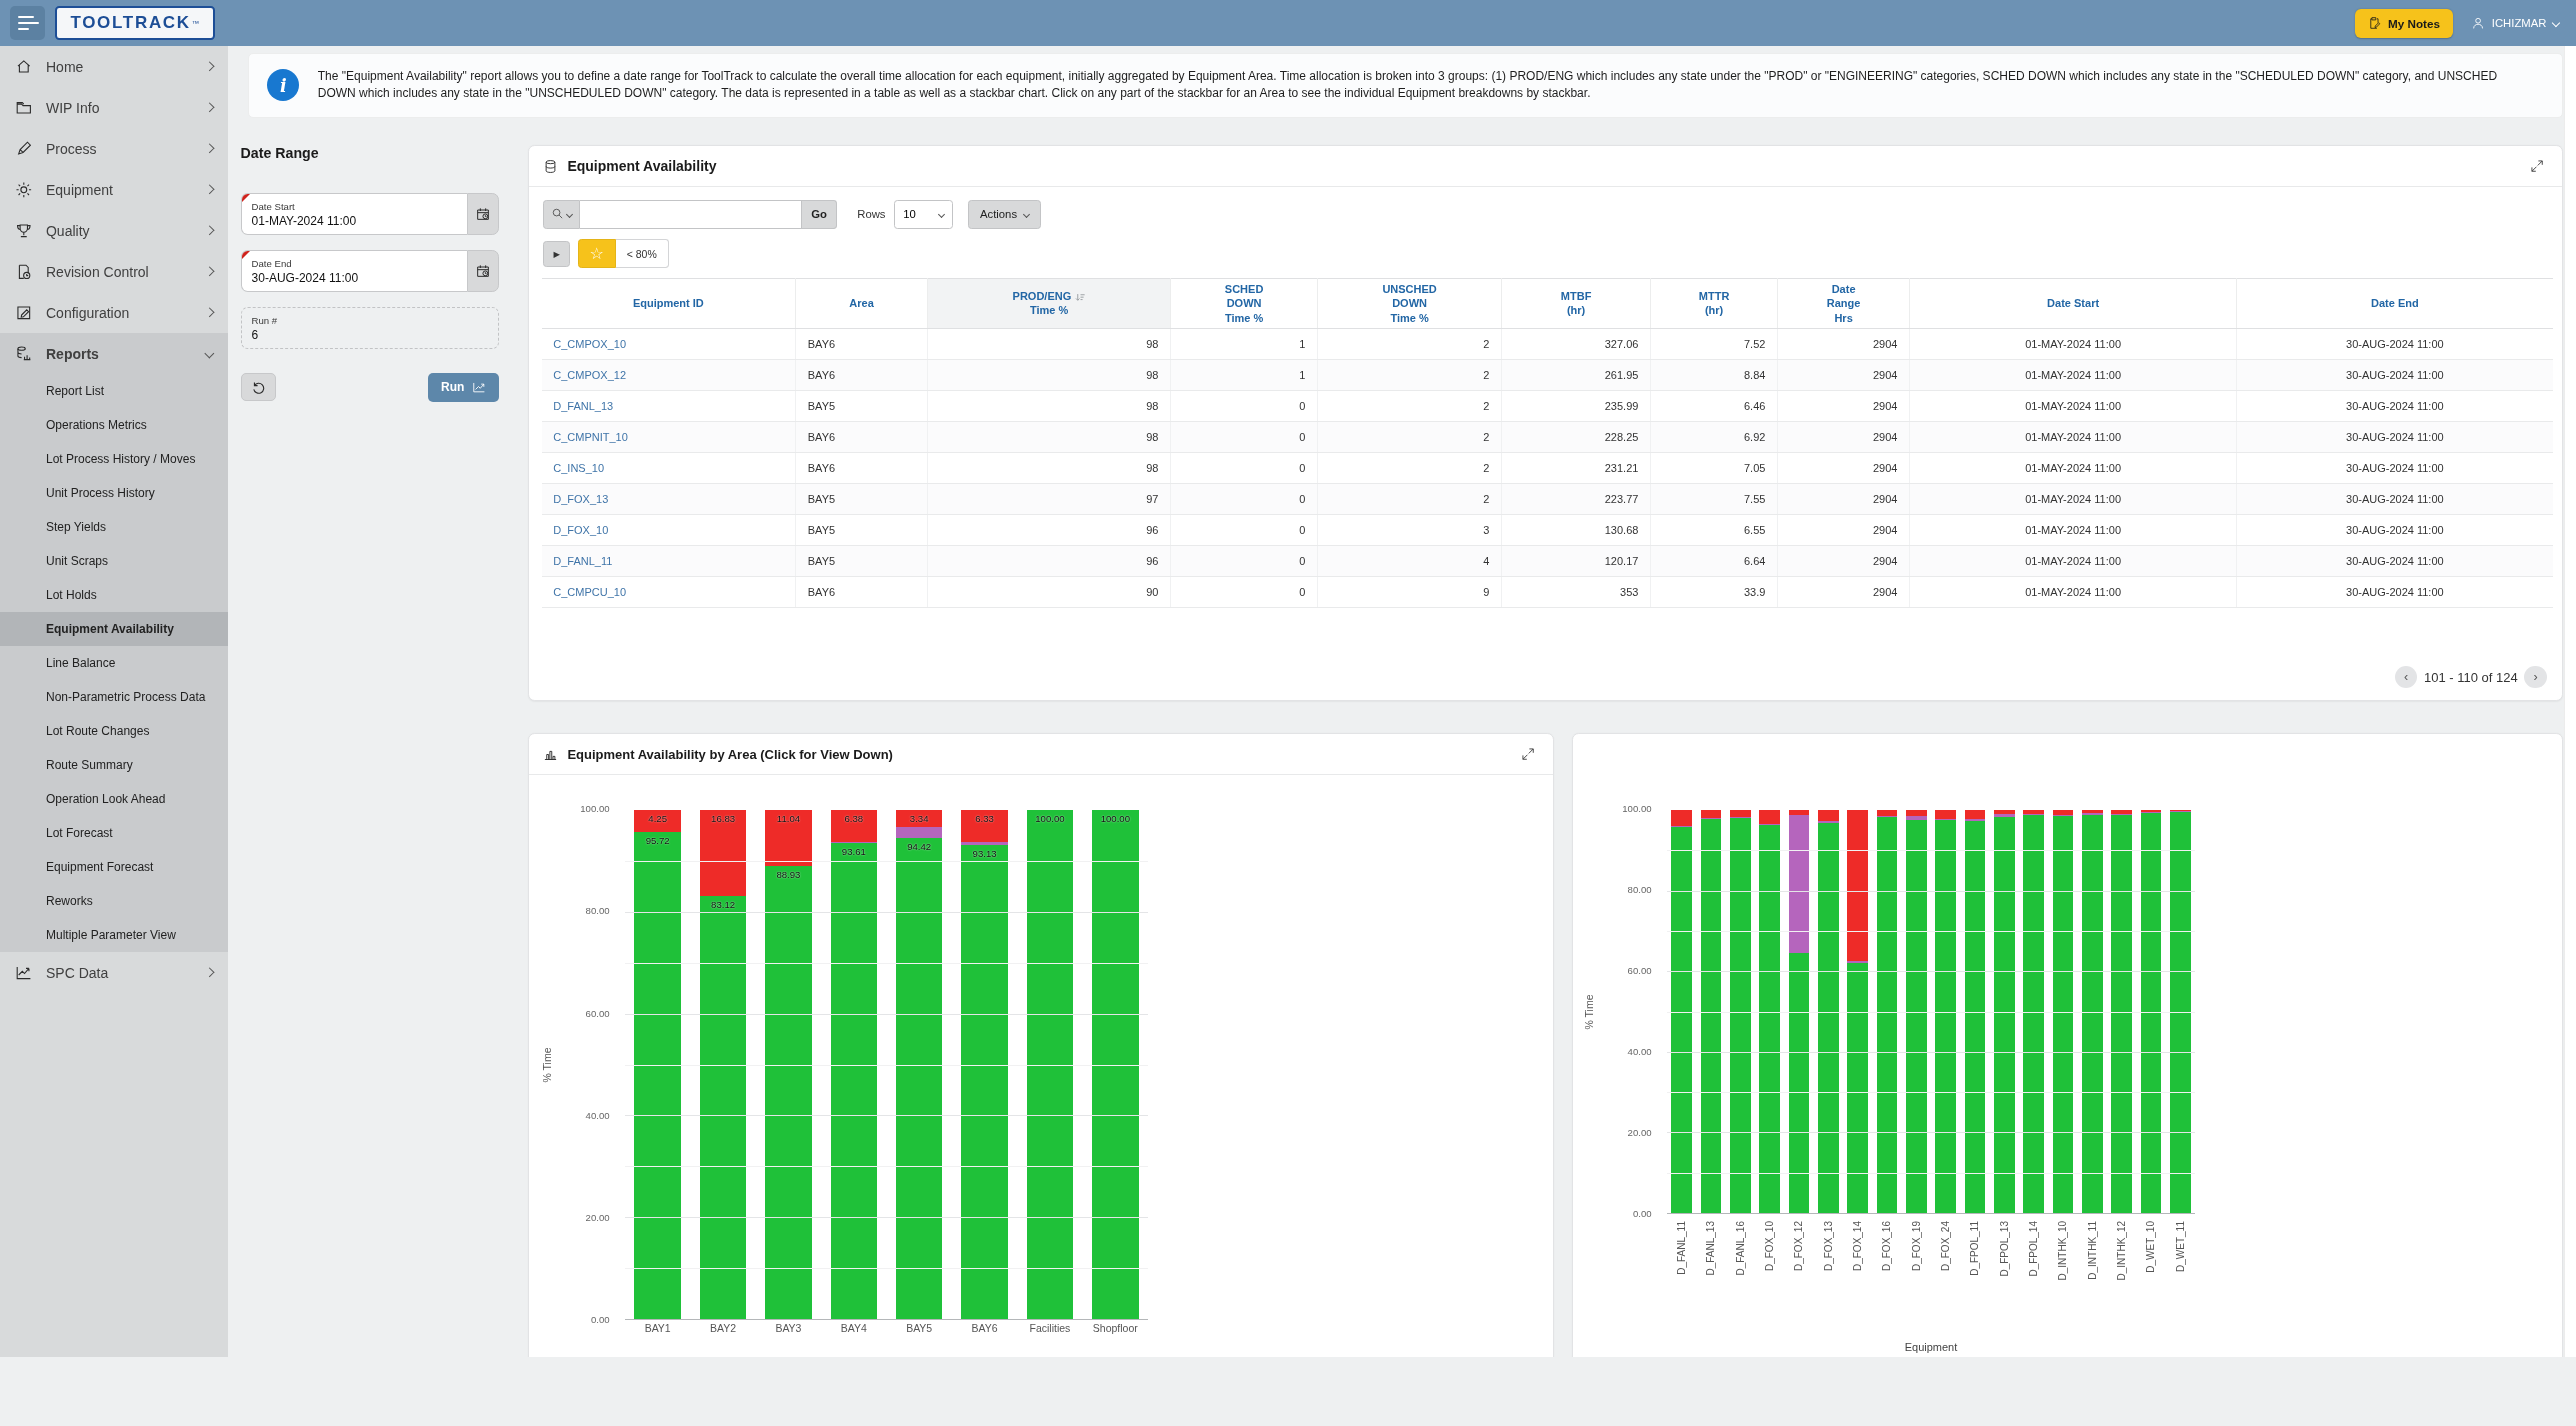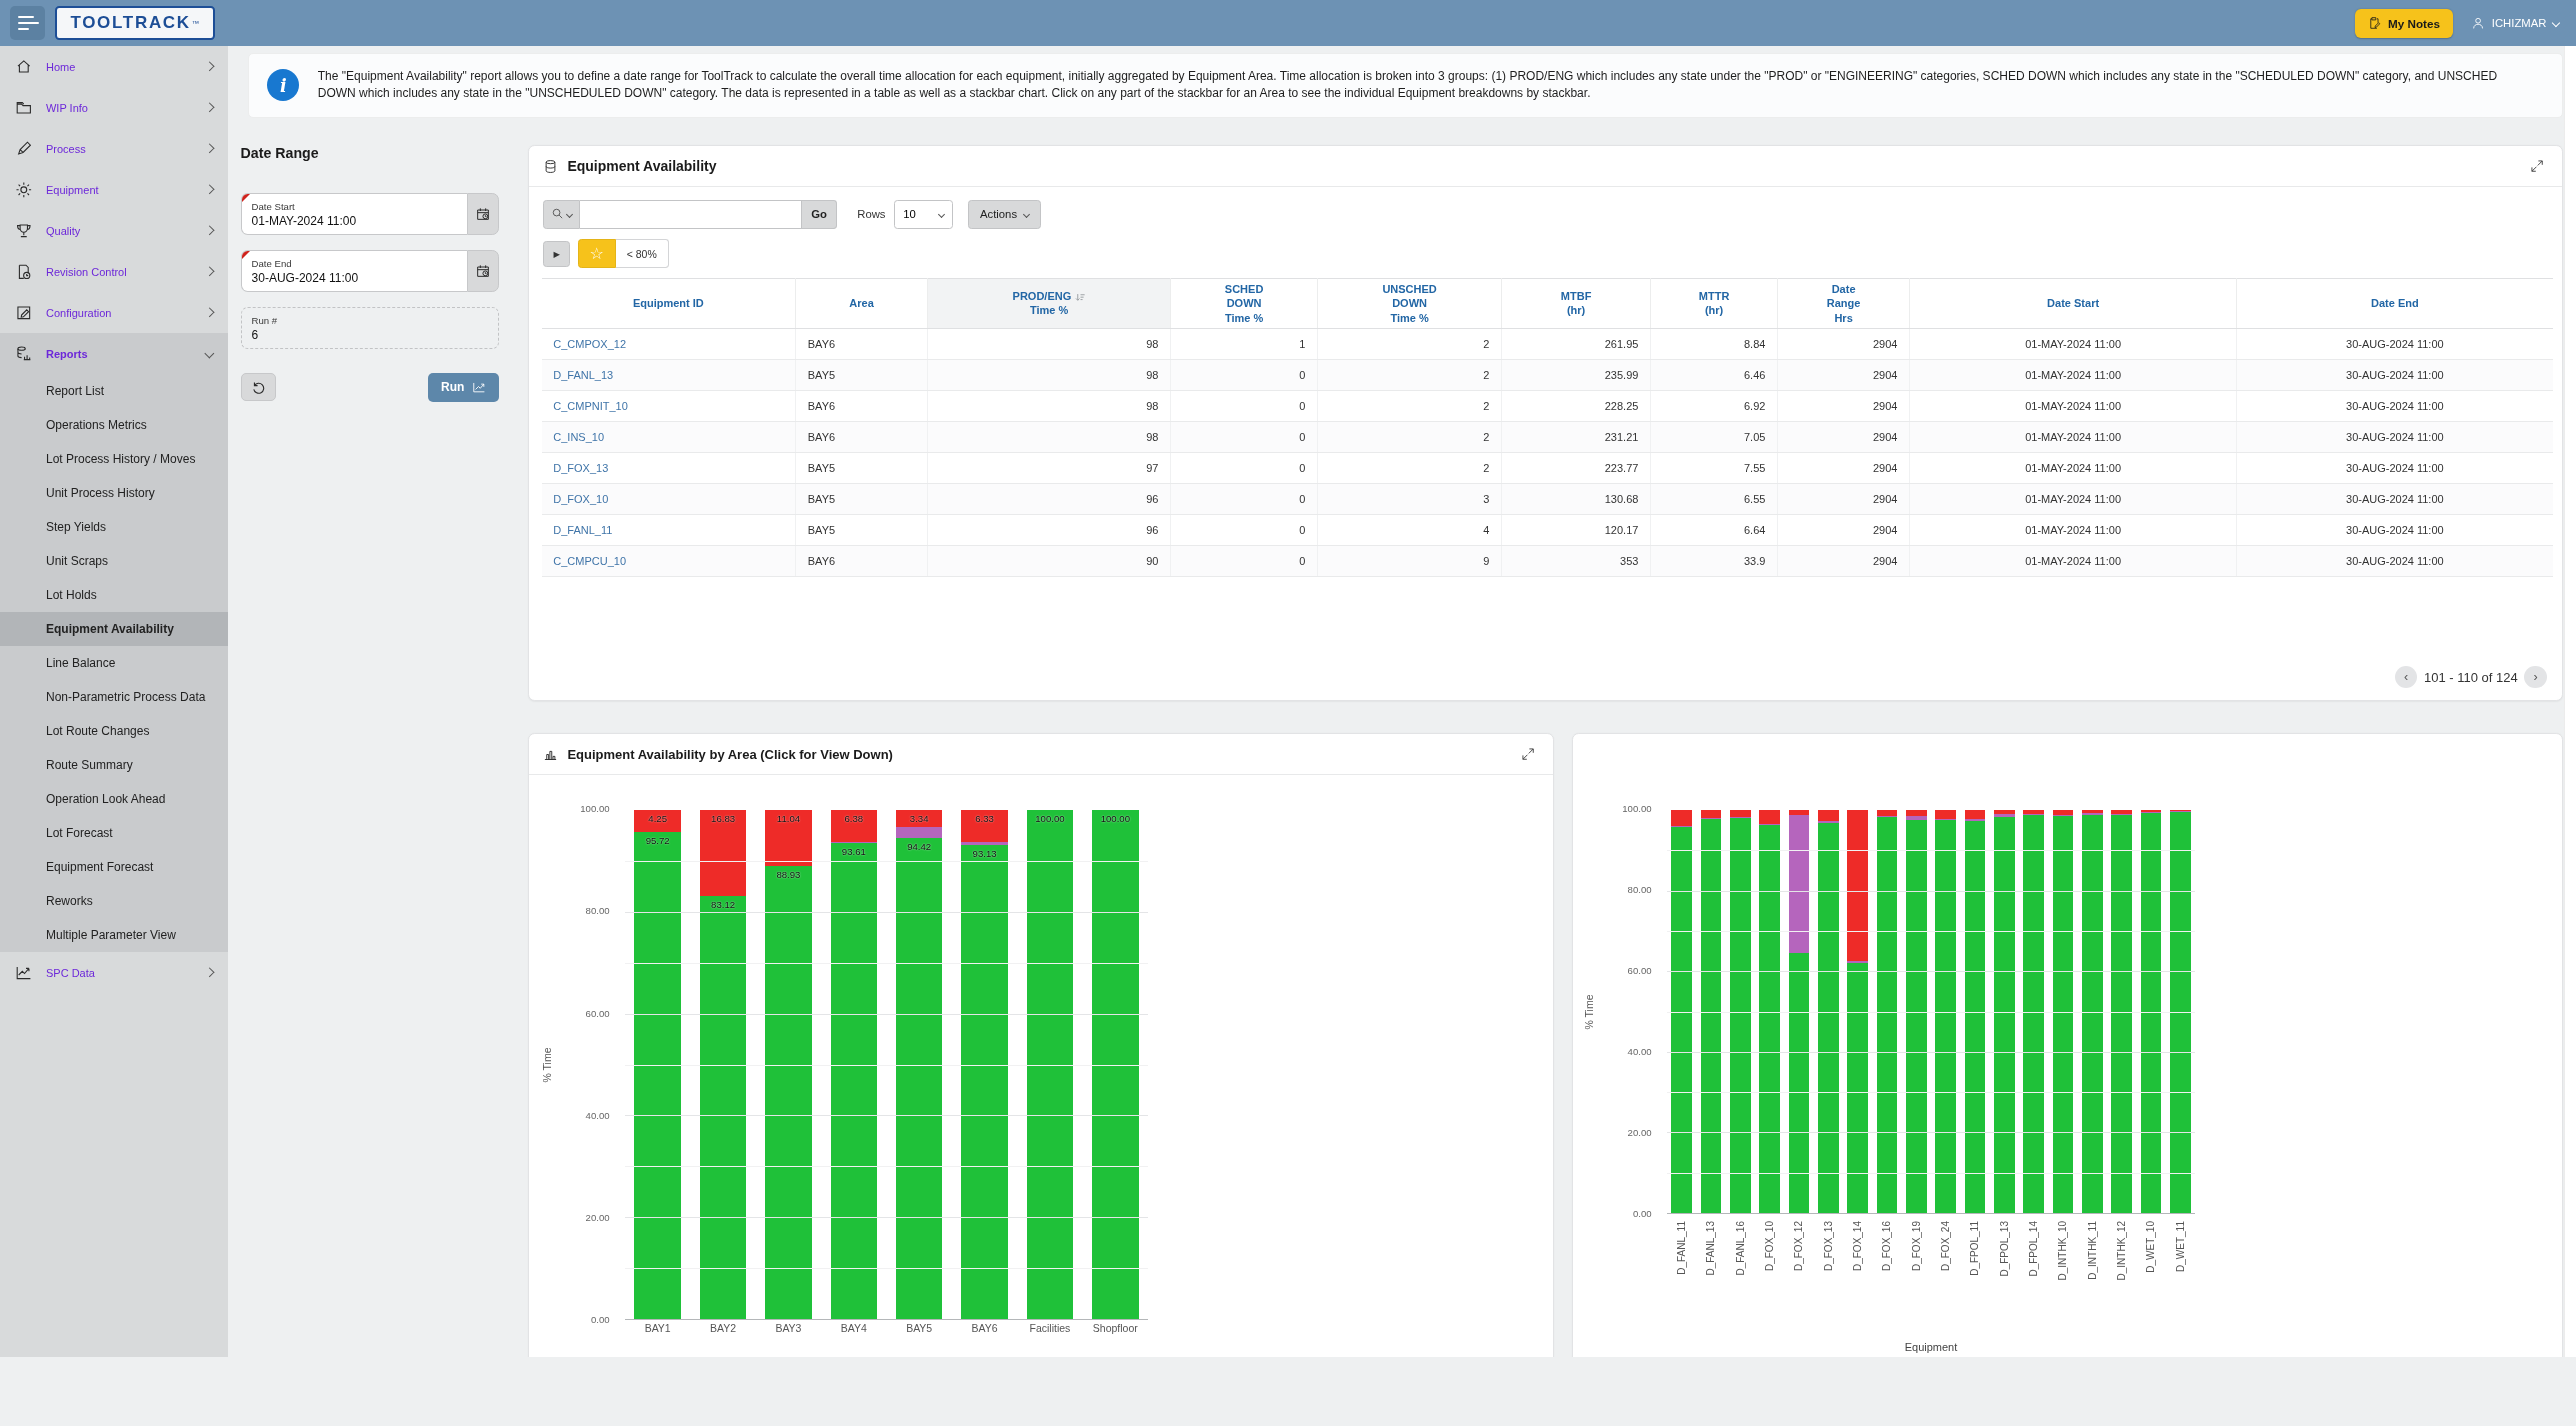--- a/index.html
+++ b/index.html
@@ -25,21 +25,21 @@
   .usermenu { display:flex; align-items:center; gap:6.7px; color:#fff; font-size:11.3px; font-weight:normal; cursor:pointer; }
   .chev { display:inline-block; width:6.7px; height:6.7px; border-right:1.7px solid #555; border-bottom:1.7px solid #555; }
   .chev.right { transform:rotate(-45deg); }
   .chev.down  { transform:rotate(45deg); }
   .chev.white { border-color:#fff; width:5.9px; height:5.9px; }
 
   
   .sidebar { position:absolute; left:0; top:46px; width:228px; bottom:0; background:#d8dadb; overflow:hidden; }
   .nav-item { height:41px; display:flex; align-items:center; gap:12.6px; padding:0 15px; cursor:pointer; }
   .nav-item .icon { width:18.4px; display:flex; justify-content:center; }
-  .nav-item .lbl { font-size:11px; color:#6d28d9; flex:1; }
+  .nav-item .lbl { font-size:14px; color:#404040; flex:1; }
   .nav-section { background:#c9cbcd; }
   .nav-section > .nav-item .lbl { font-weight:bold; }
   .sub-item { height:34px; display:flex; align-items:center; padding:0 15px 0 46px; font-size:12px; color:#222; cursor:pointer; }
   .sub-item.selected { background:#b2b5b8; font-weight:bold; }
   svg.sic { stroke:#2b2b2b; fill:none; stroke-width:1.5; width:17.6px; height:17.6px; }
 
   
   .main { position:absolute; left:228px; top:46px; right:0; bottom:0; }
   .gutter { position:absolute; right:0; top:46px; width:11.7px; bottom:0; background:#ffffff; border-left:0.8px solid #ececec; }
 
@@ -507,20 +507,32 @@
                 </th>
                 <th>
                   <div>Date Start</div>
                 </th>
                 <th>
                   <div>Date End</div>
                 </th>
               </tr>
             </thead>
           <tbody>
+              <tr>
+                <td class="a-left"><span class="eqlink">C_CMPOX_10</span></td>
+                <td class="a-left">BAY6</td>
+                <td class="a-right">98</td>
+                <td class="a-right">1</td>
+                <td class="a-right">2</td>
+                <td class="a-right">327.06</td>
+                <td class="a-right">7.52</td>
+                <td class="a-right">2904</td>
+                <td class="a-center">01-MAY-2024 11:00</td>
+                <td class="a-center">30-AUG-2024 11:00</td>
+              </tr>
               <tr>
                 <td class="a-left"><span class="eqlink">C_CMPOX_12</span></td>
                 <td class="a-left">BAY6</td>
                 <td class="a-right">98</td>
                 <td class="a-right">1</td>
                 <td class="a-right">2</td>
                 <td class="a-right">261.95</td>
                 <td class="a-right">8.84</td>
                 <td class="a-right">2904</td>
                 <td class="a-center">01-MAY-2024 11:00</td>

